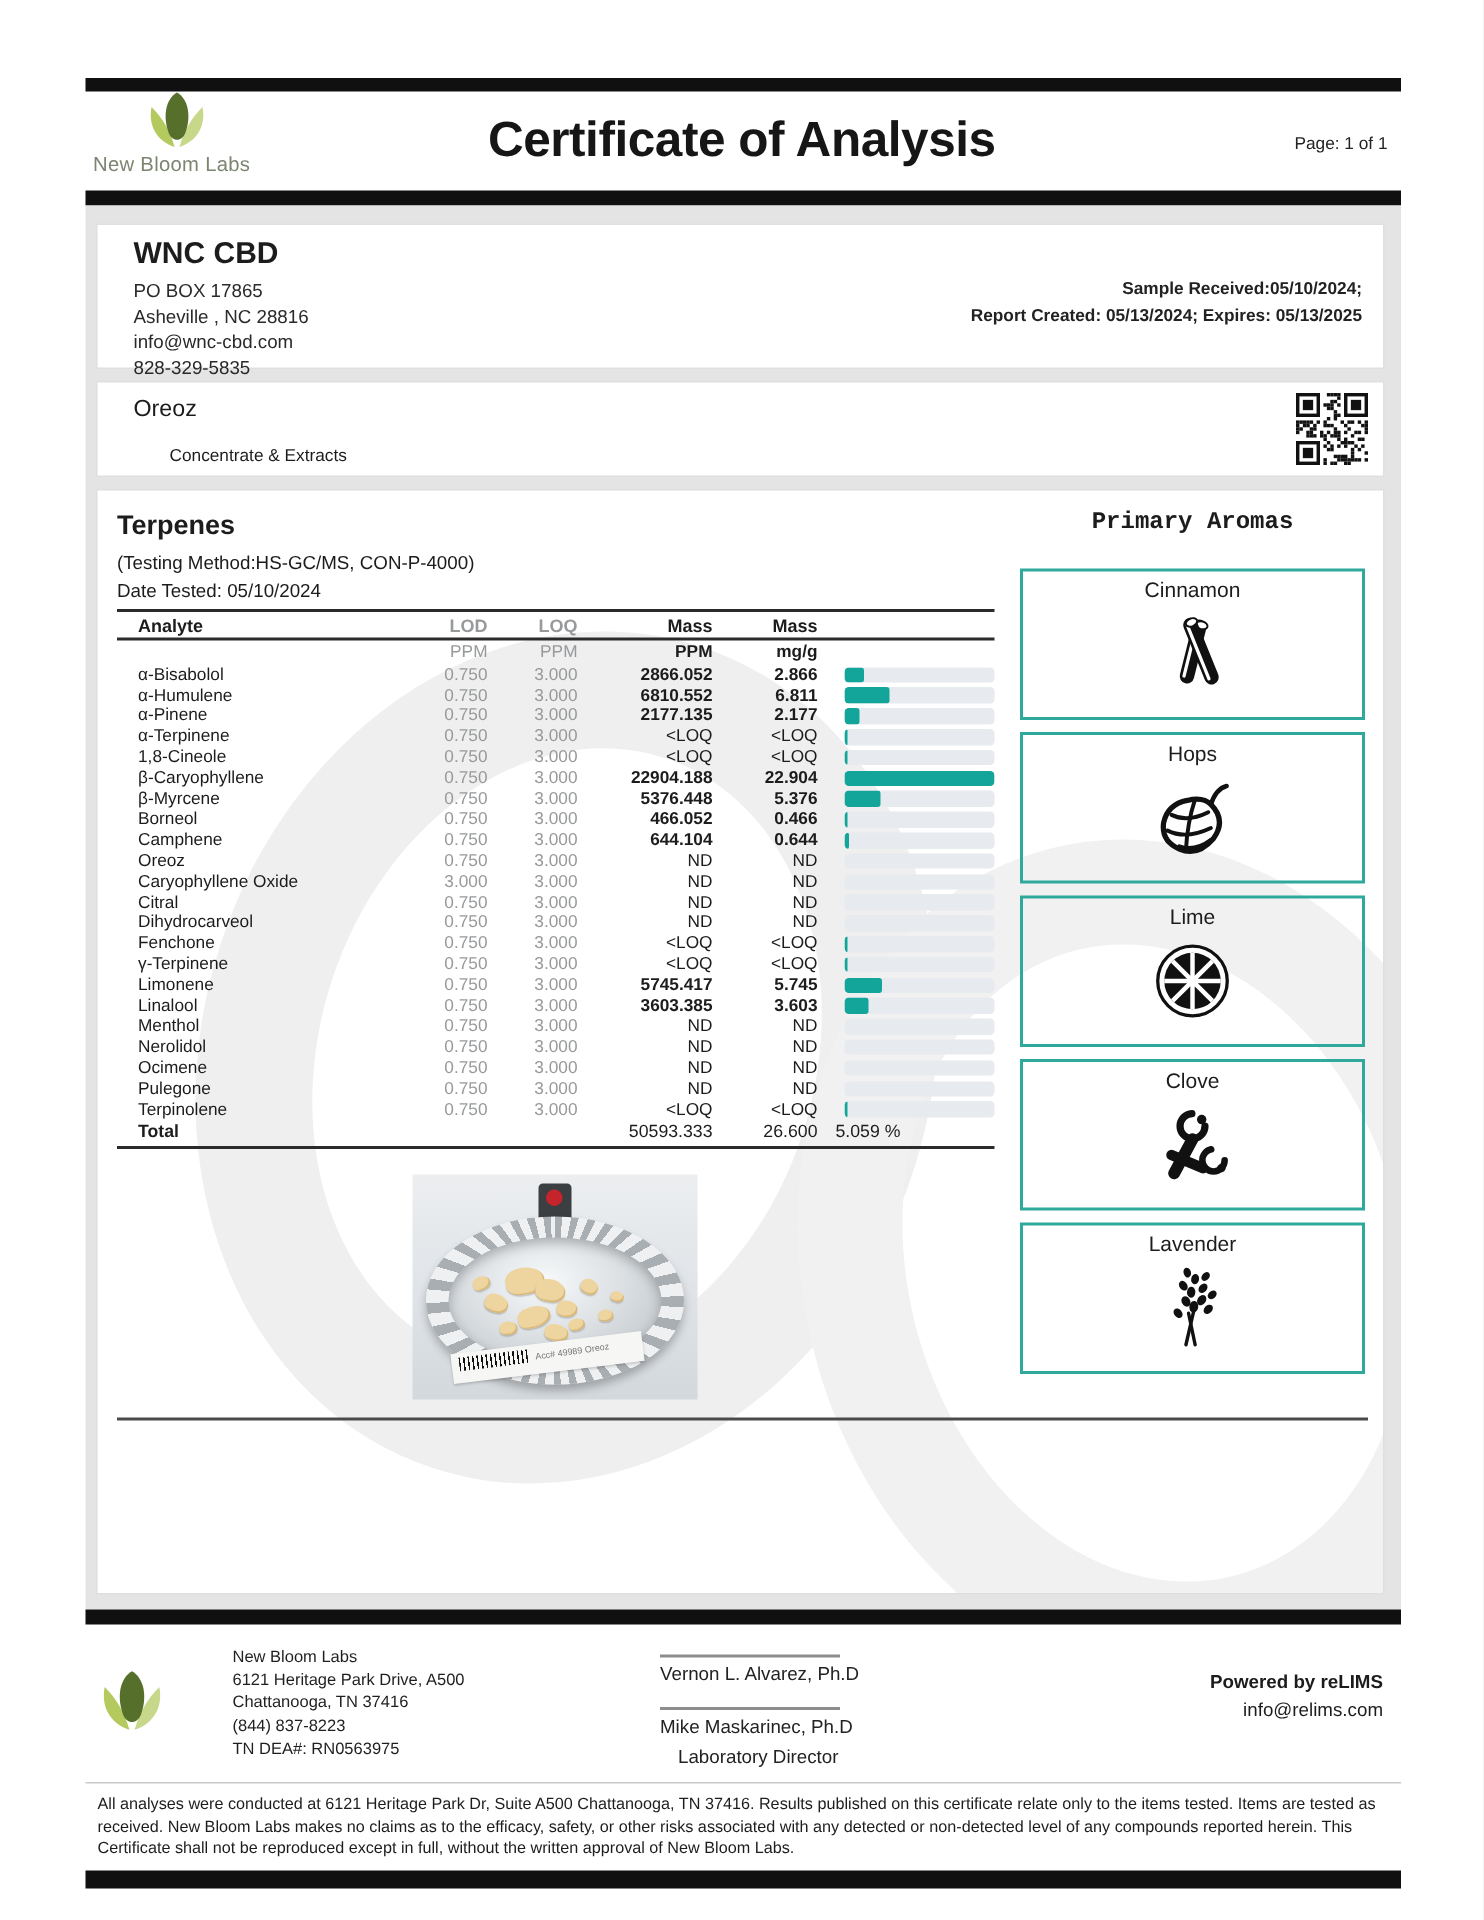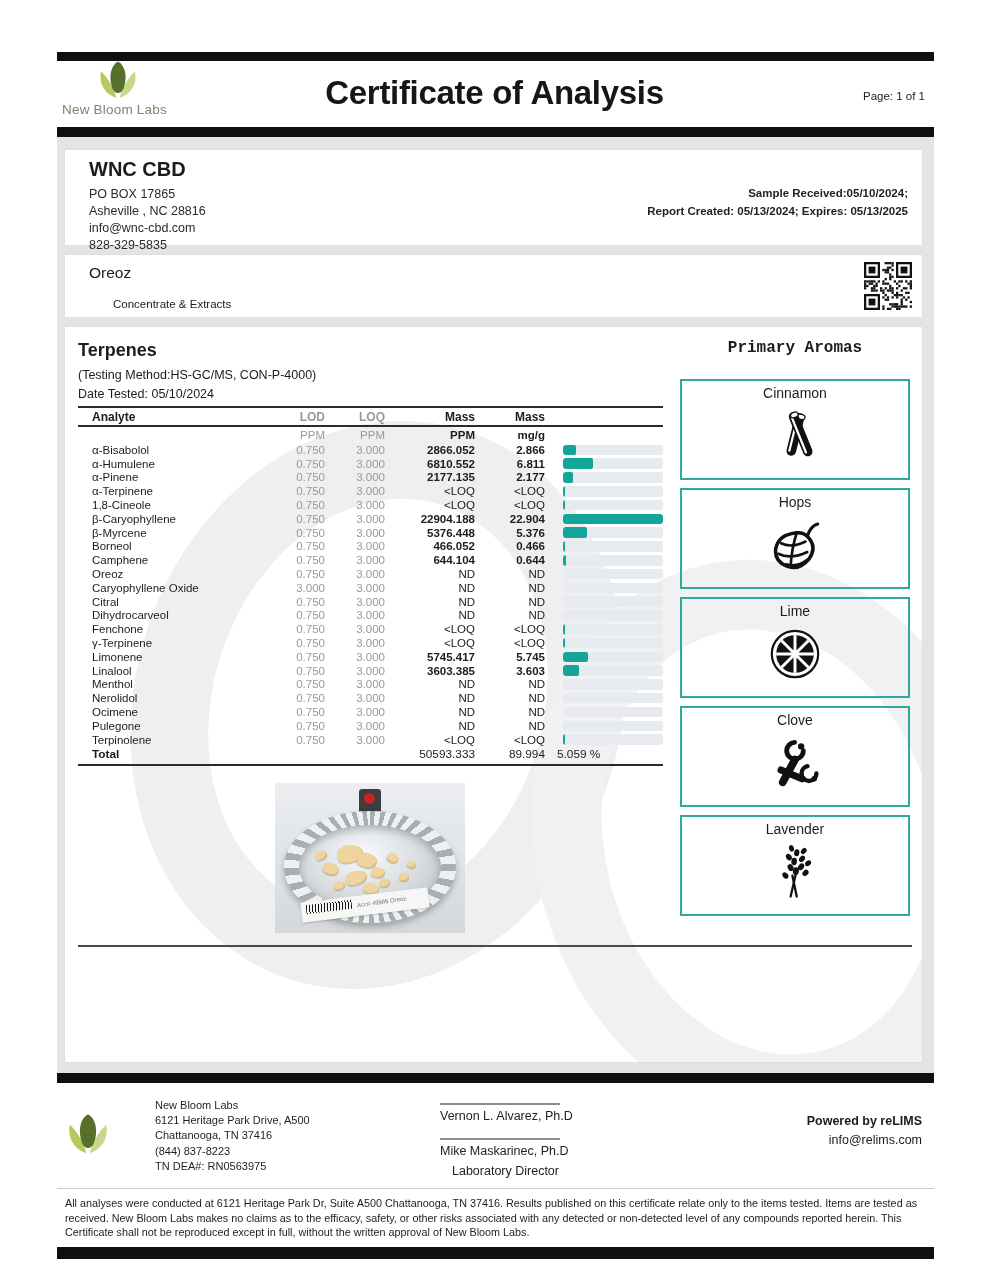--- a/index.html
+++ b/index.html
@@ -606,21 +606,21 @@
               <div class="bar-fill" style="width: 1.5px;"></div>
             </div>
           </div>
         </div>
       </div>
     <div class="t-row total">
       <div class="c-analyte sb">Total</div>
       <div></div>
         <div></div>
       <div class="c-num">50593.333</div>
-      <div class="c-num">89.994</div>
+      <div class="c-num">26.600</div>
       <div class="total-pct">5.059 %</div>
     </div>
     <div class="t-line" style="margin-top:2px;"></div>
   </div>
 
   <div class="abs z1 aromas">
     <div class="aroma-title">Primary Aromas</div>
     <div id="aroma-list">
         <div class="aroma-box">
           <div class="aroma-label">Cinnamon</div>

